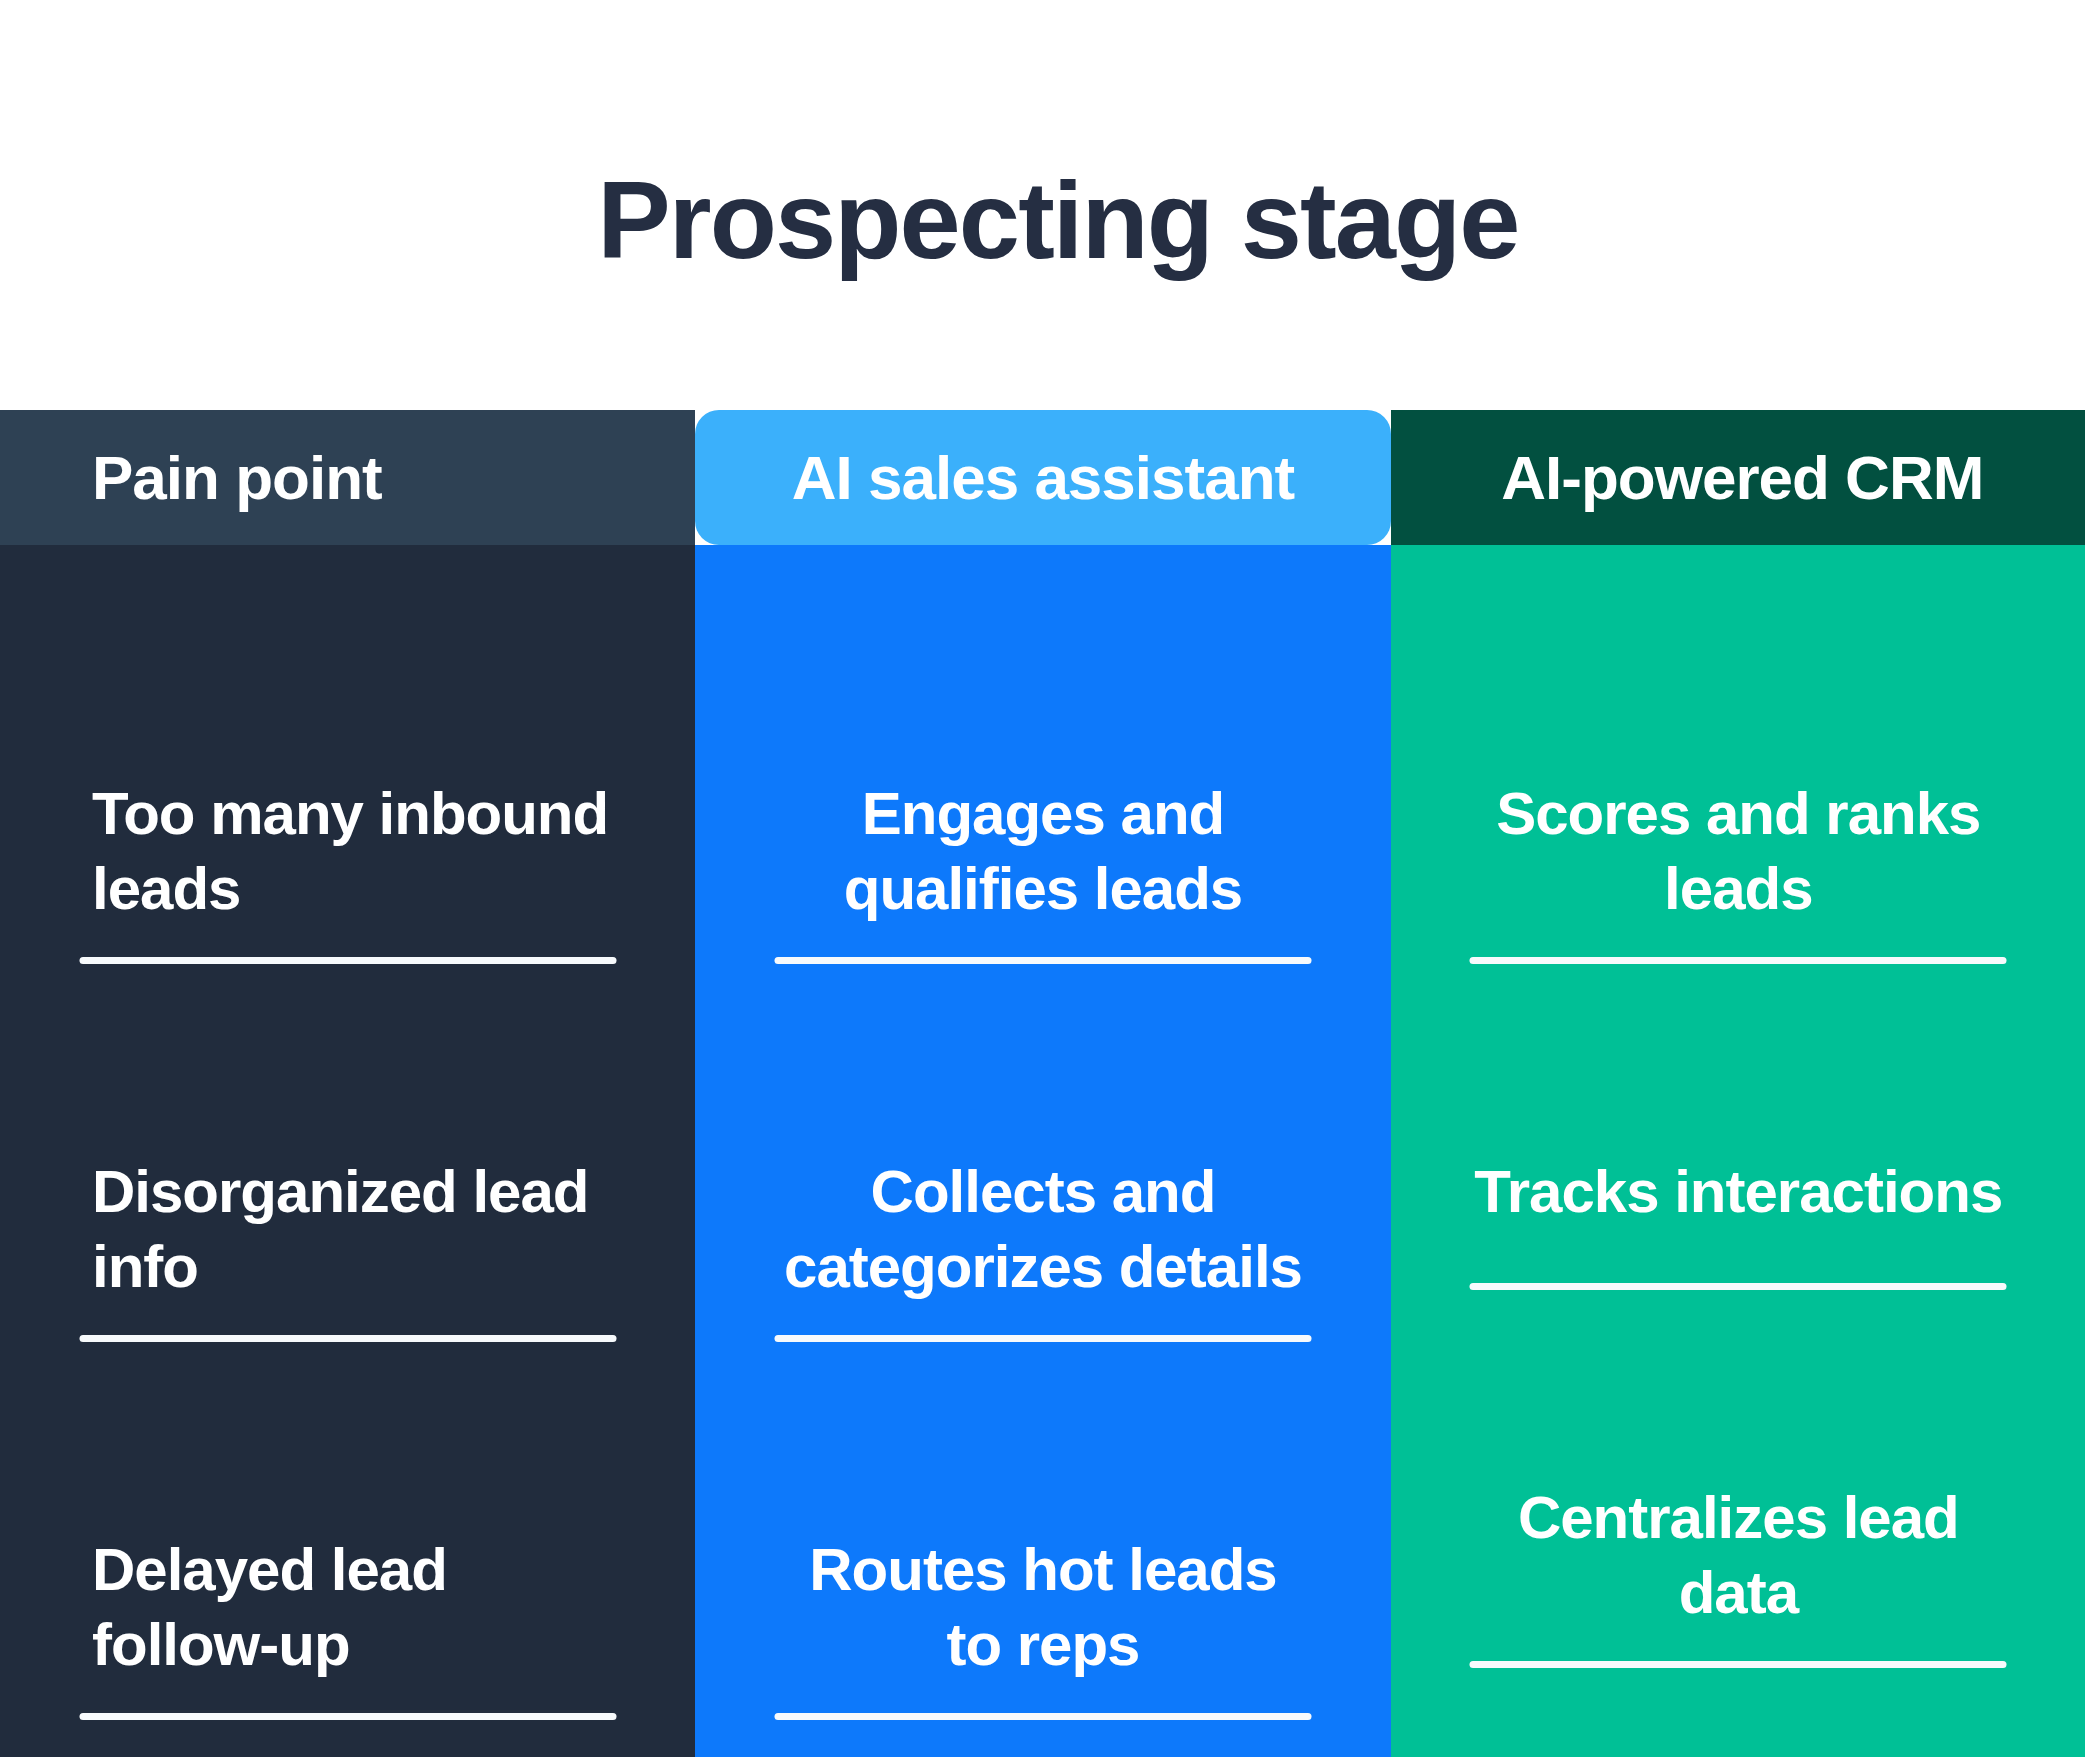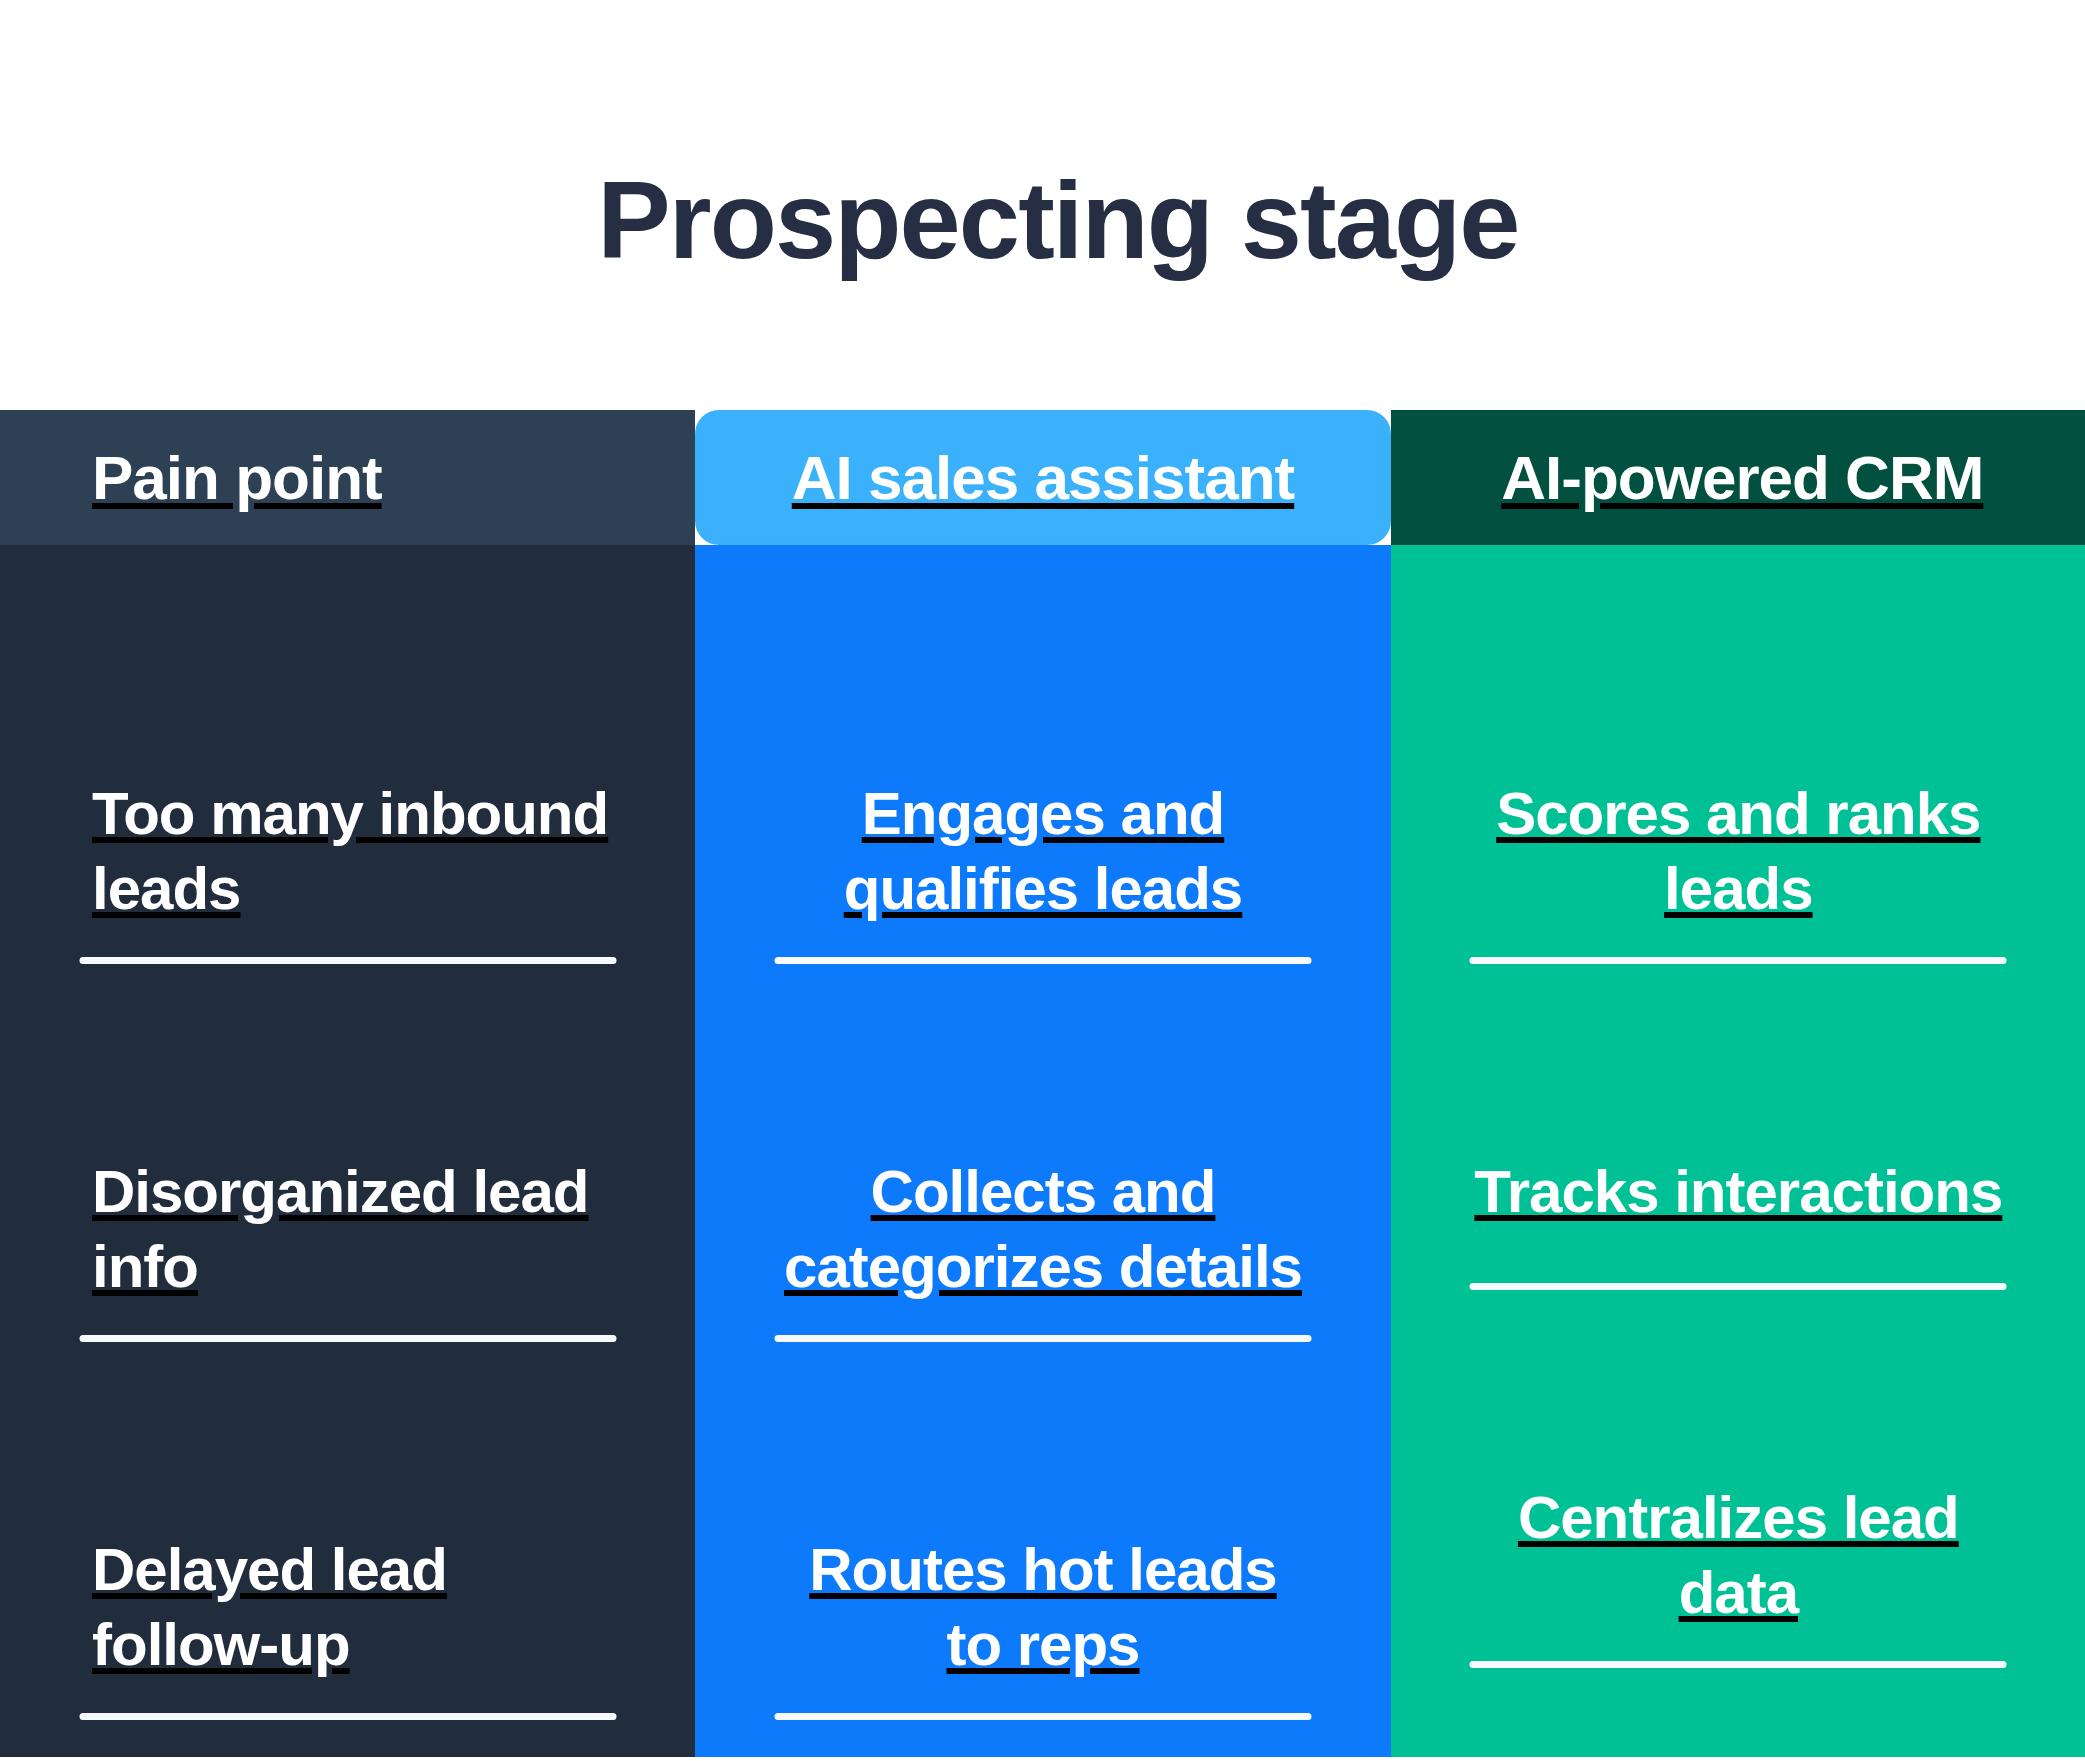--- a/index.html
+++ b/index.html
@@ -25,21 +25,20 @@
     font-size: 110px;
     font-weight: 700;
     letter-spacing: -1.9px;
     color: #252e42;
     margin-left: 30px;
   }
   .compare-table {
     display: grid;
     grid-template-columns: repeat(3, 1fr);
     height: 1318px;
-    text-decoration: underline;
   }
   .col {
     display: flex;
     flex-direction: column;
   }
   .col-header {
     flex: 0 0 135px;
     display: flex;
     align-items: center;
     font-size: 62px;

